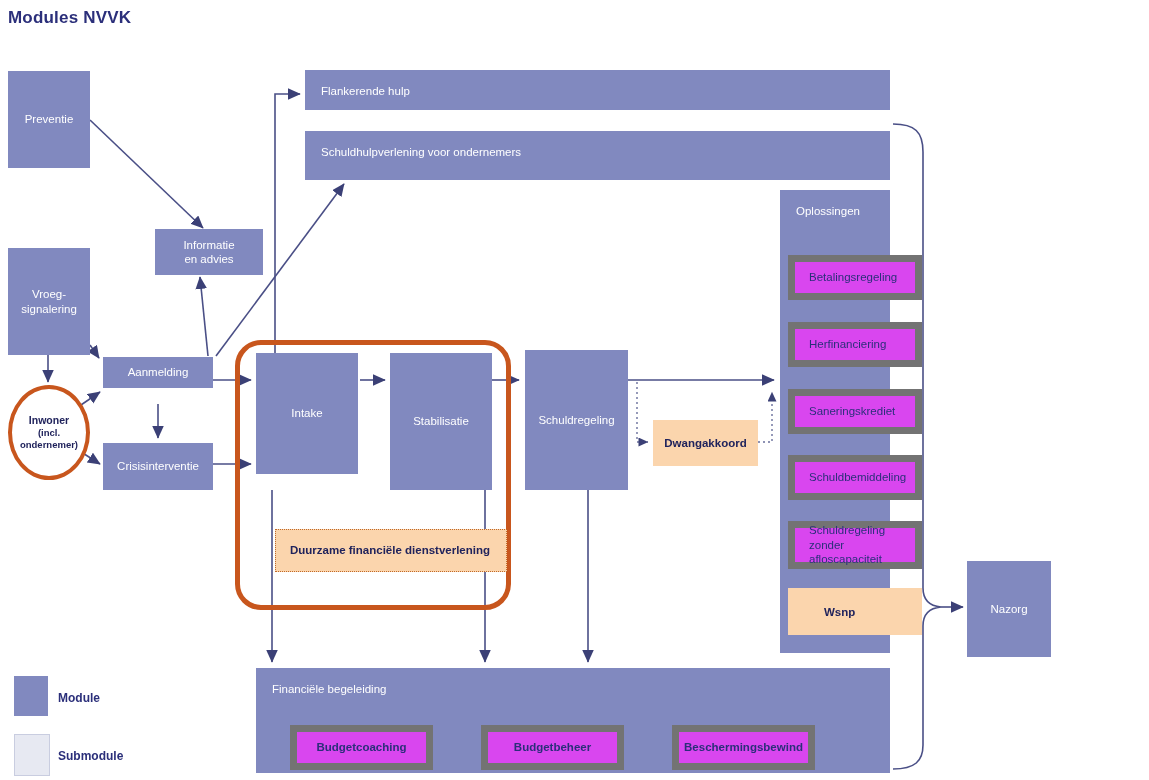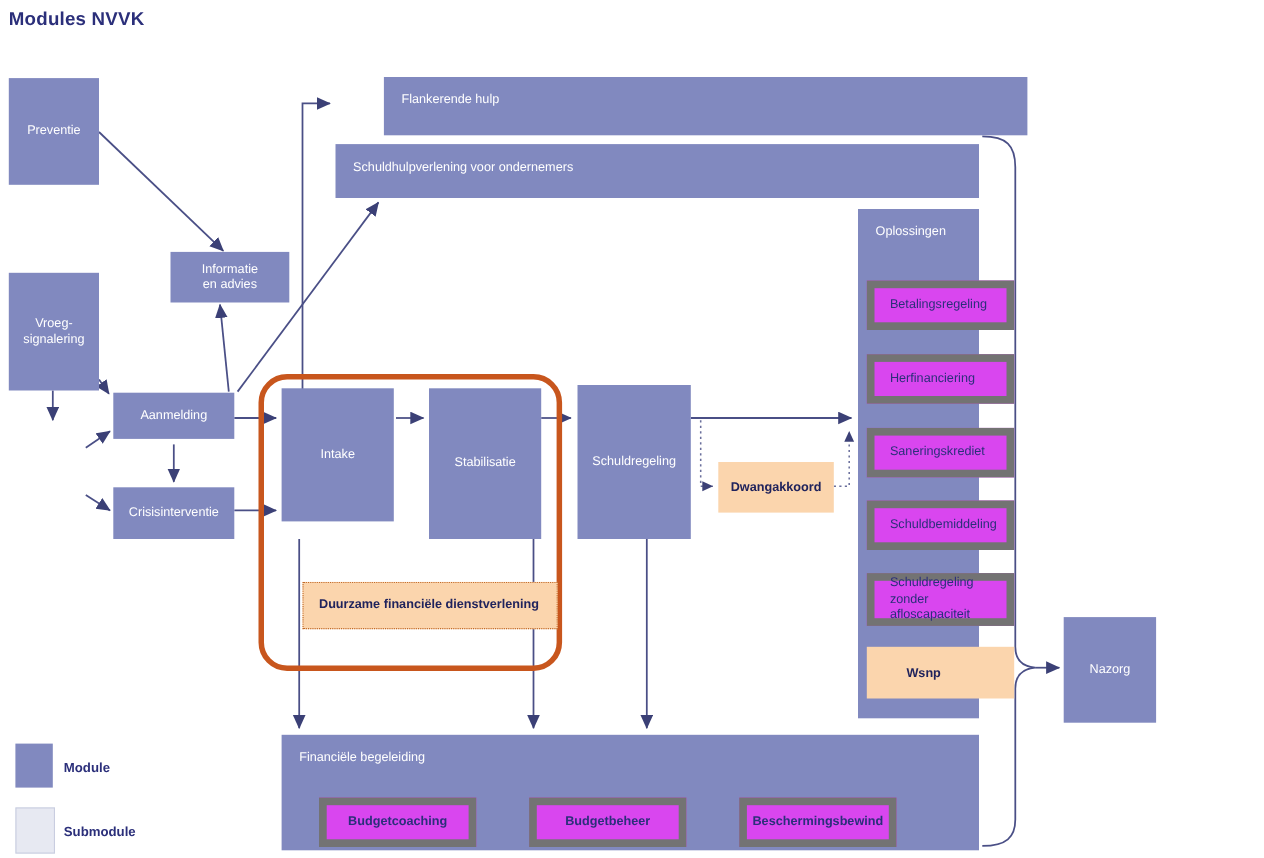--- a/index.html
+++ b/index.html
@@ -134,26 +134,31 @@
   <div class="node module" style="left:8px;top:248px;width:82px;height:107px;flex-direction:column;">
     <span>Vroeg-</span>
     <span>signalering</span>
   </div>
 
   <div class="node module" style="left:155px;top:229px;width:108px;height:46px;flex-direction:column;">
     <span>Informatie</span>
     <span>en advies</span>
   </div>
 
-
-  <div class="node module" style="left:103px;top:357px;width:110px;height:42px;">Aanmelding</div>
+  <div class="node ellipse" style="left:8px;top:385px;width:82px;height:95px;">
+    <span class="l1">Inwoner</span>
+    <span class="l2">(incl.</span>
+    <span class="l3">ondernemer)</span>
+  </div>
+
+  <div class="node module" style="left:103px;top:357px;width:110px;height:31px;">Aanmelding</div>
 
   <div class="node module" style="left:103px;top:443px;width:110px;height:47px;">Crisisinterventie</div>
 
-  <div class="node module top-left" style="left:305px;top:70px;width:585px;height:53px;margin-left:44px;">Flankerende hulp</div>
+  <div class="node module top-left" style="left:305px;top:70px;width:585px;height:40px;">Flankerende hulp</div>
 
   <div class="node module top-left" style="left:305px;top:131px;width:585px;height:49px;">Schuldhulpverlening voor ondernemers</div>
 
   <div class="orange-frame" style="left:235px;top:340px;width:276px;height:270px;"></div>
 
   <div class="node module" style="left:256px;top:353px;width:102px;height:121px;">Intake</div>
 
   <div class="node module" style="left:390px;top:353px;width:102px;height:137px;">Stabilisatie</div>
 
   <div class="node highlight-box" style="left:275px;top:529px;width:232px;height:43px;">Duurzame financiële dienstverlening</div>

